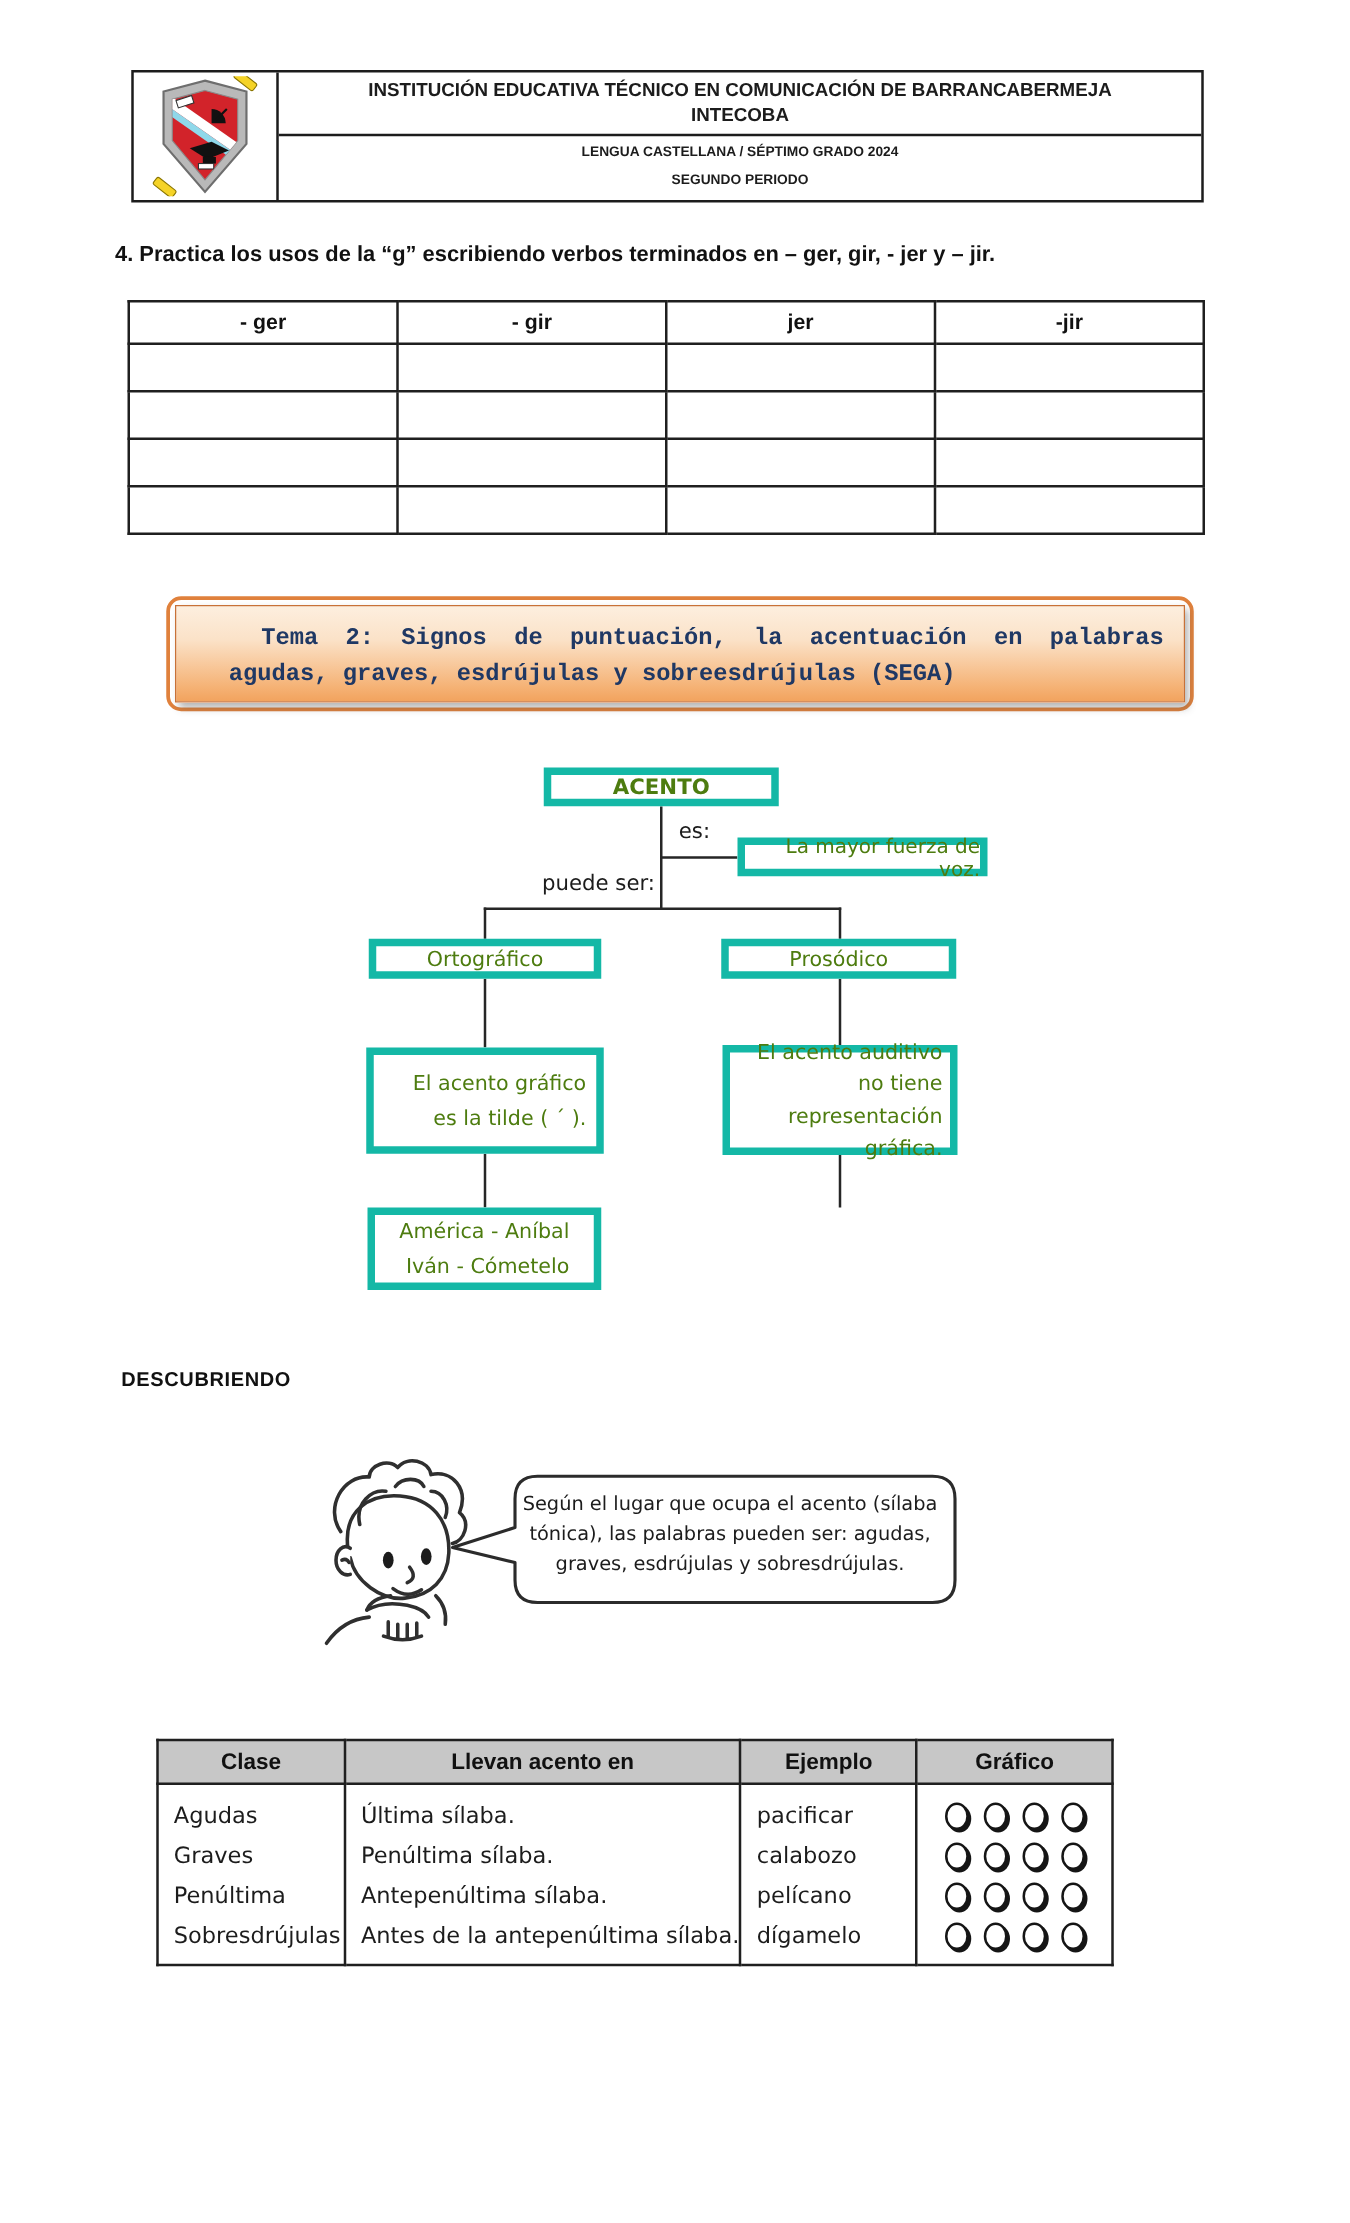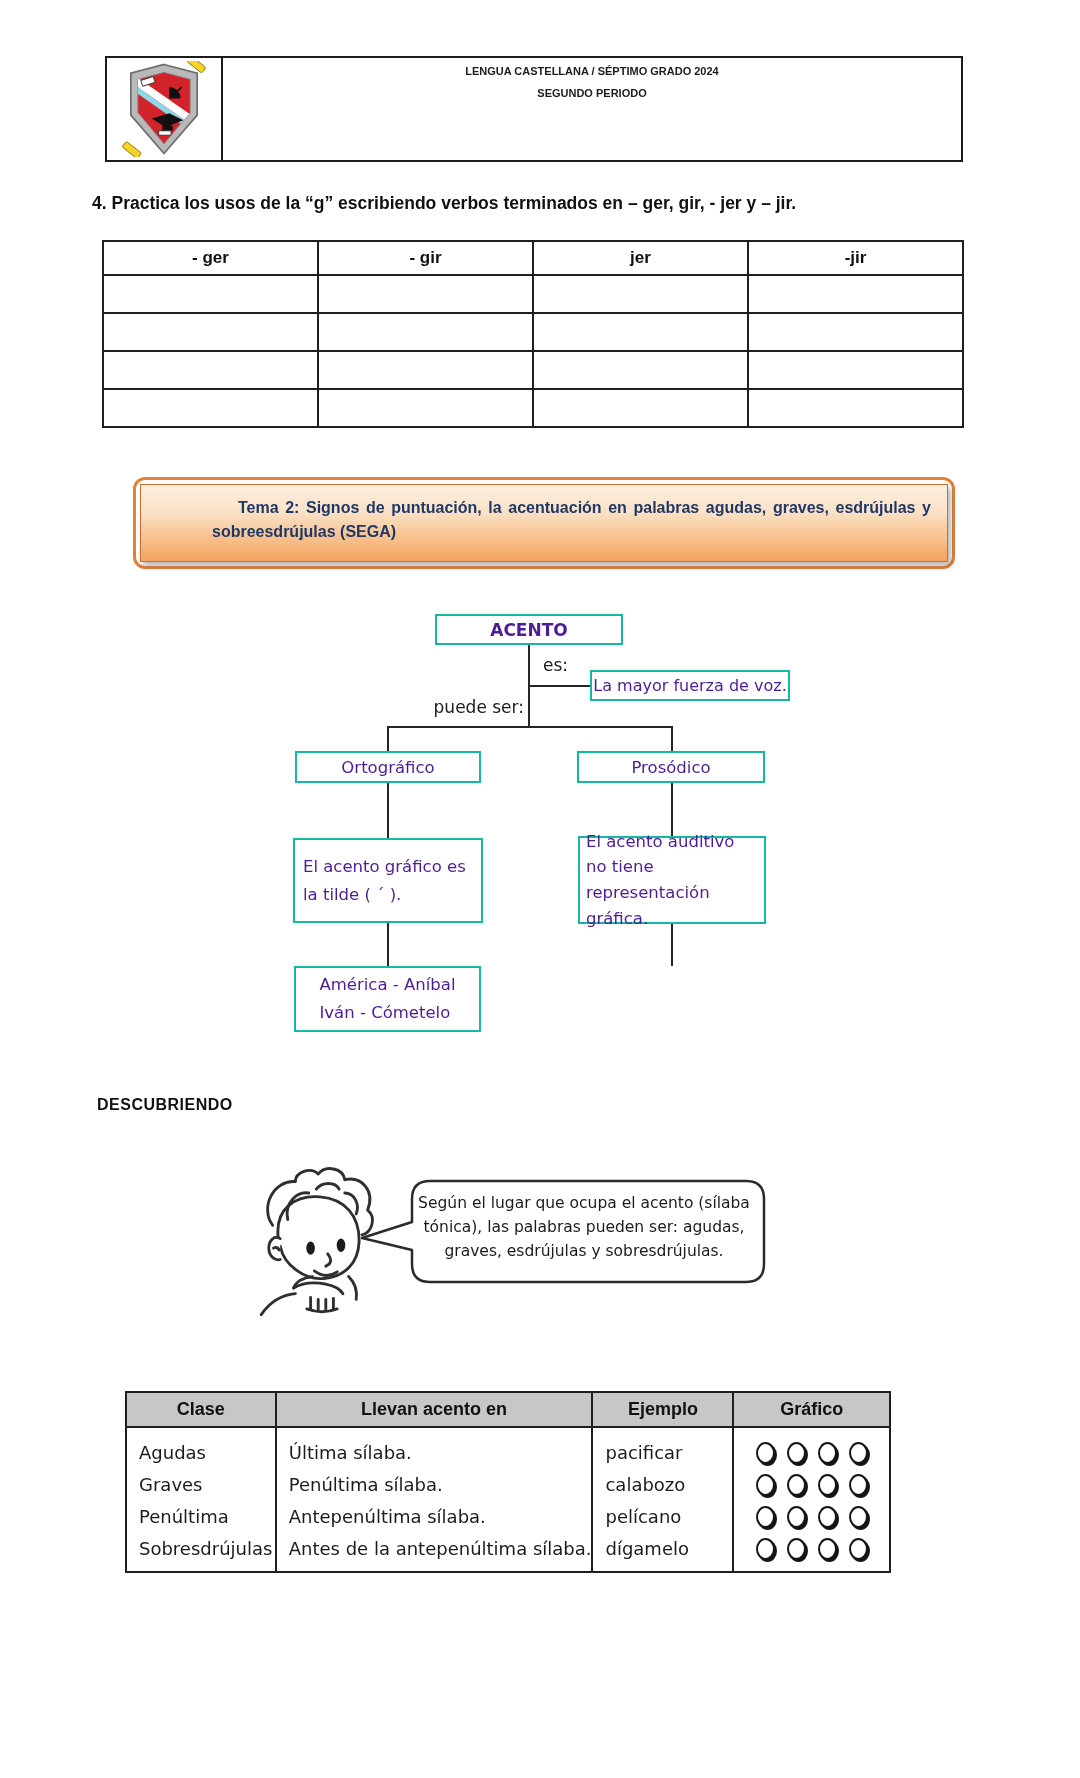--- a/index.html
+++ b/index.html
@@ -24,26 +24,26 @@
   .table1 th, .table1 td { border:2px solid #1f1f1f; width:25%; }
   .table1 th { height:34px; font-family:"Liberation Sans", sans-serif; font-size:17px; color:#111; }
   .table1 td { height:38px; background:#fff; }
 
   
   .tema2 { left:133px; top:477px; width:822px; height:92px; border:3px solid #E0813C; border-radius:12px; padding:4px; background:#fff; }
   .tema2-in {
     width:100%; height:100%; border:1px solid #C87137;
     background:linear-gradient(to bottom, #FDEFDF 0%, #FBE2C8 35%, #F5B275 85%, #F2A35E 100%);
     box-shadow:3px 4px 6px rgba(90,90,90,0.45);
-    font-family:Liberation Sans, sans-serif; font-weight:bold; font-size:16px; color:#1F3864;
-    text-align:justify; padding:11px 16px 0 71px; text-indent:26px; line-height:1.5;
+    font-family:Liberation Mono, monospace; font-weight:bold; font-size:19px; color:#1F3864;
+    text-align:justify; padding:11px 16px 0 42px; text-indent:26px; line-height:1.5;
   }
 
   
-  .dgbox { border:2px solid #14b8a6; background:#fff; display:flex; align-items:center; justify-content:center; text-align:left; font-size:16.5px; color:#4c1d95; }
+  .dgbox { border:6px solid #14b8a6; background:#fff; display:flex; align-items:center; justify-content:center; text-align:right; font-size:16.5px; color:#4d7c0f; }
   .dgline { background:#262626; }
   .pre { white-space:pre-line; line-height:1.7; }
 
   
   .descub { left:97px; top:1096px; font-family:"Liberation Sans", sans-serif; font-weight:bold; font-size:16px; letter-spacing:.5px; color:#111; }
   .bubbletext { left:408px; top:1191px; width:352px; text-align:center; font-size:15.5px; line-height:1.55; color:#1c1c1c; }
 
   
   .para { left:90px; top:1318px; width:898px; font-size:19px; line-height:1.55; text-align:justify; color:#151515; }
 
@@ -79,20 +79,24 @@
           <rect x="24" y="20" width="15" height="7" fill="#ffffff" stroke="#333" stroke-width="1" transform="rotate(-18 31 23)"></rect>
           <path d="M56,30 a13,13 0 0 1 13,13 l-13,0 z" fill="#111"></path>
           <line x1="60" y1="40" x2="70" y2="30" stroke="#111" stroke-width="2"></line>
           <polygon points="36,66 56,60 72,68 52,76" fill="#111"></polygon>
           <rect x="48" y="74" width="12" height="6" fill="#111"></rect>
           <rect x="44" y="80" width="14" height="5" fill="#ffffff" stroke="#333" stroke-width="1"></rect>
         </g>
       </svg>
     </div>
     <div class="hdr-right">
+      <div class="hdr-row1">
+        <div>INSTITUCIÓN EDUCATIVA TÉCNICO EN COMUNICACIÓN DE BARRANCABERMEJA</div>
+        <div>INTECOBA</div>
+      </div>
       <div class="hdr-row2">
         <div class="l3">LENGUA CASTELLANA / SÉPTIMO GRADO 2024</div>
         <div class="l4">SEGUNDO PERIODO</div>
       </div>
     </div>
   </div>
 
   <div class="abs h4title">4. Practica los usos de la “g” escribiendo verbos terminados en – ger, gir, - jer  y – jir.</div>
 
   <table class="abs table1">

